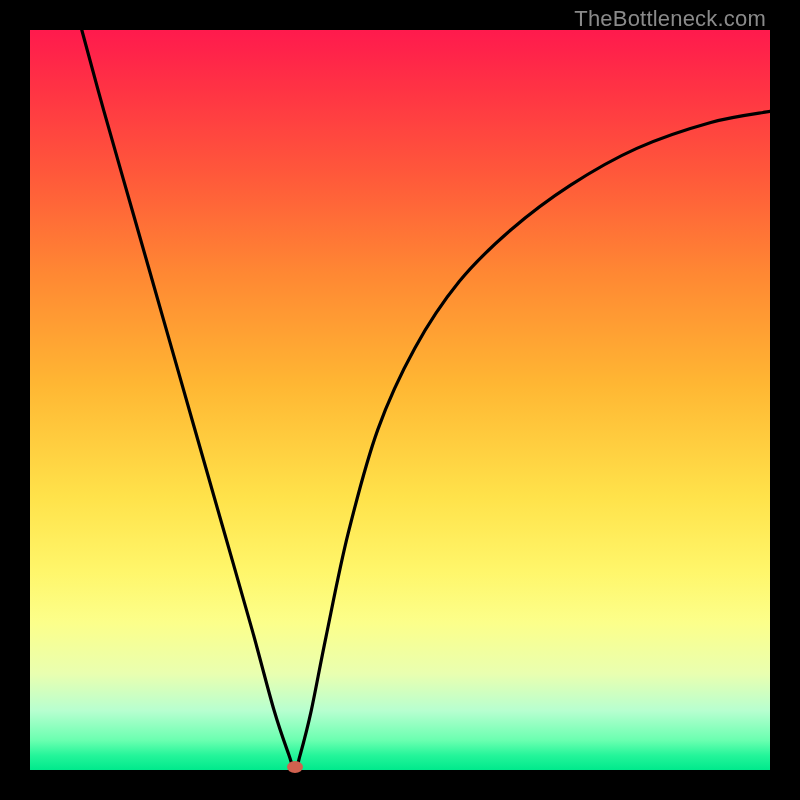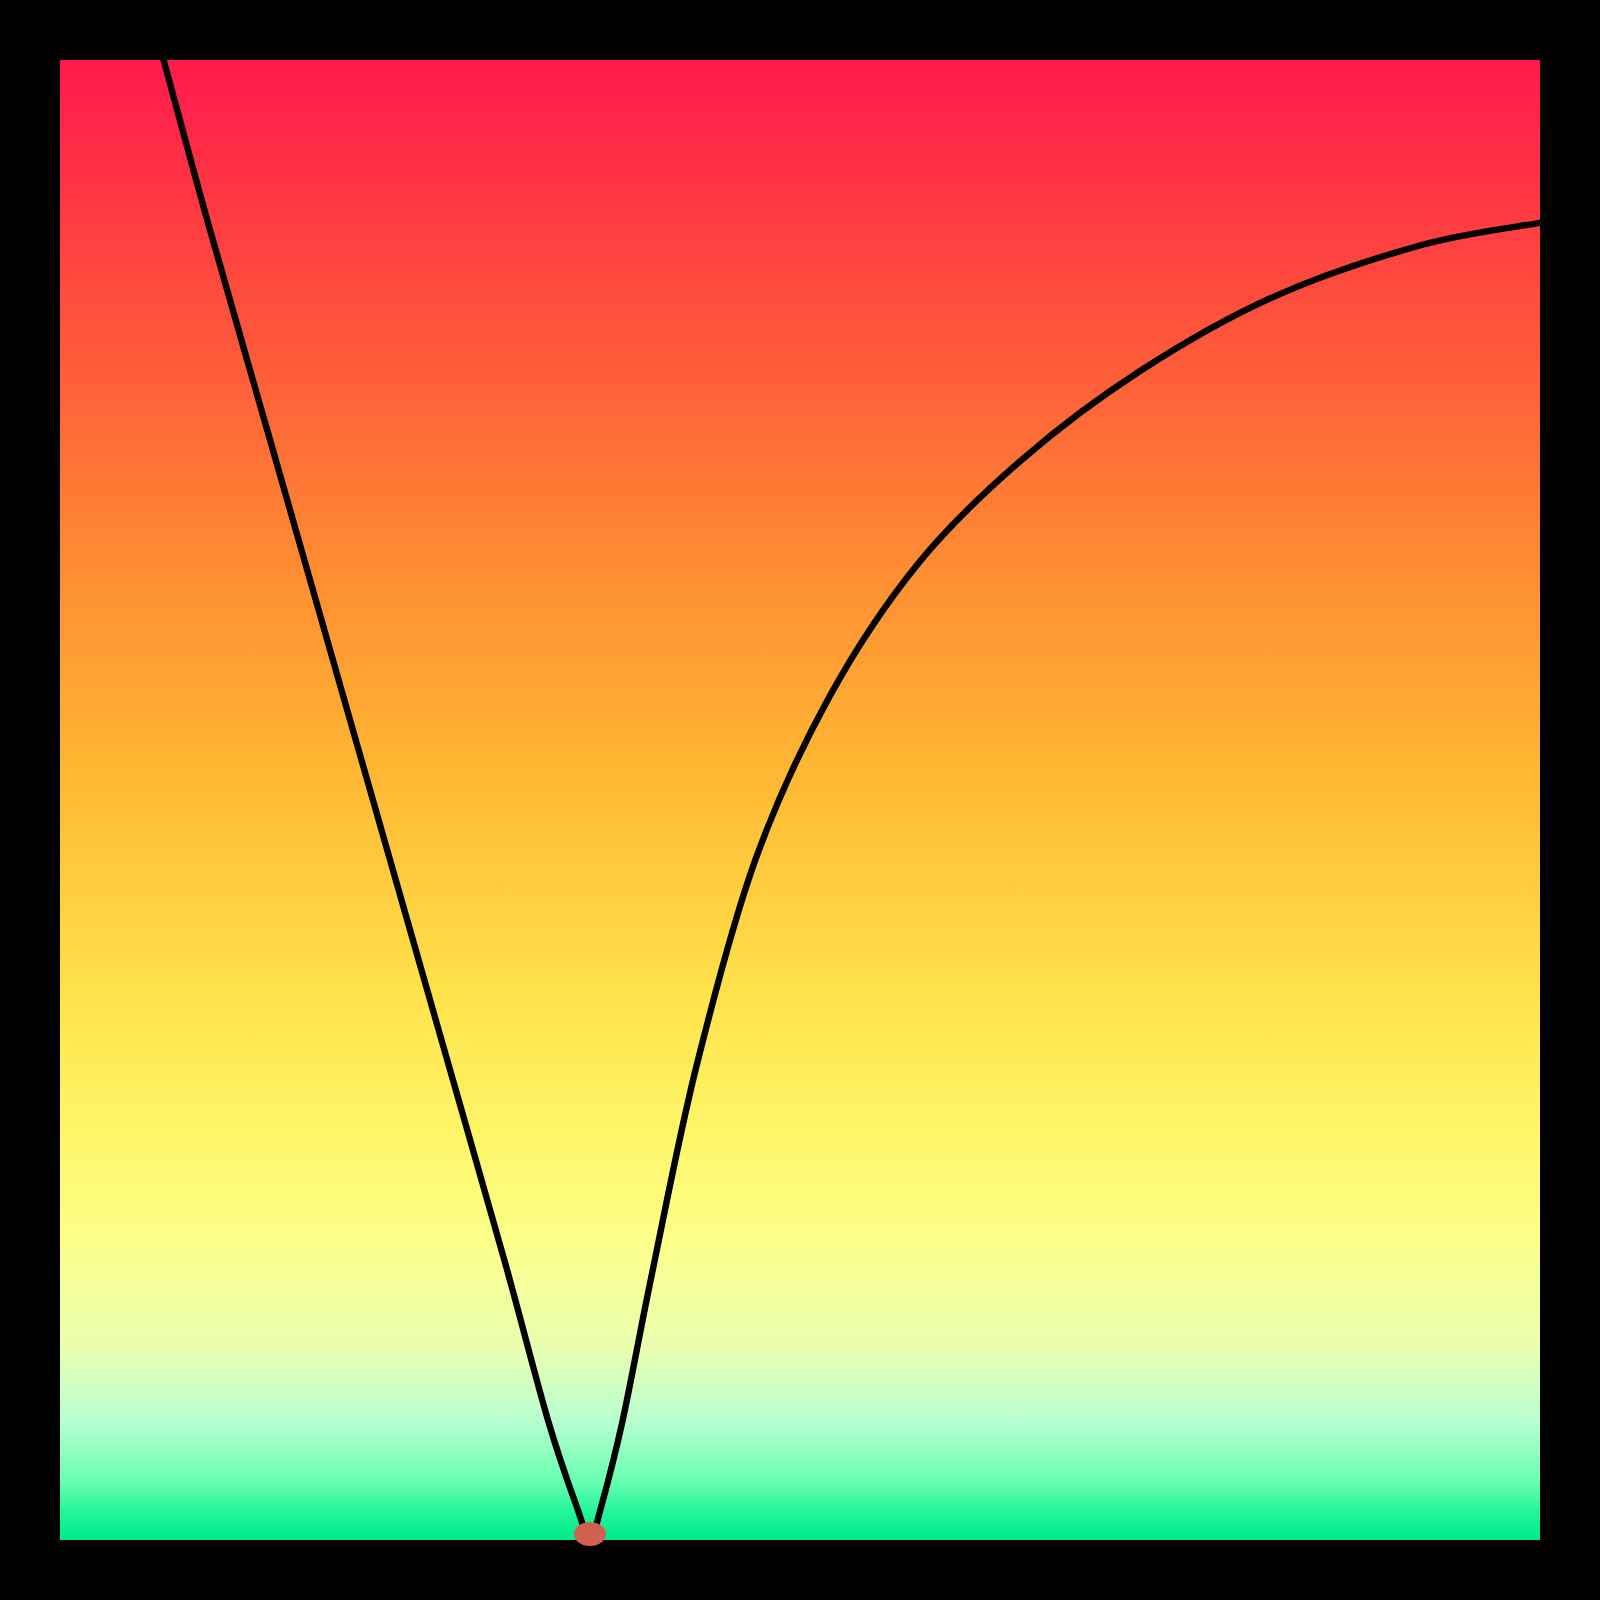--- a/index.html
+++ b/index.html
@@ -61,19 +61,20 @@
     height: 12px;
     border-radius: 50%;
     background: #d1614f;
     transform: translate(-50%, -50%);
   }
 </style>
 </head>
 <body>
 
 <div class="frame">
+  <div class="watermark">TheBottleneck.com</div>
   <div class="plot-area">
     <svg class="curve" viewBox="0 0 740 740" preserveAspectRatio="none">
       <path id="curve-path" fill="none" stroke="#000" stroke-width="3.2" stroke-linecap="round" stroke-linejoin="round" d="M 51.80 0.00 C 55.50 13.57, 65.37 50.57, 74.00 81.40 C 82.63 112.23, 93.73 150.47, 103.60 185.00 C 113.47 219.53, 123.33 254.07, 133.20 288.60 C 143.07 323.13, 152.93 357.67, 162.80 392.20 C 172.67 426.73, 182.53 461.27, 192.40 495.80 C 202.27 530.33, 213.37 568.57, 222.00 599.40 C 230.63 630.23, 238.03 659.83, 244.20 680.80 C 250.37 701.77, 255.55 715.33, 259.00 725.20 C 262.45 735.07, 263.07 740.00, 264.92 740.00 C 266.77 740.00, 267.39 735.07, 270.10 725.20 C 272.81 715.33, 276.88 700.53, 281.20 680.80 C 285.52 661.07, 289.83 636.40, 296.00 606.80 C 302.17 577.20, 309.57 537.73, 318.20 503.20 C 326.83 468.67, 336.70 430.43, 347.80 399.60 C 358.90 368.77, 371.23 342.87, 384.80 318.20 C 398.37 293.53, 413.17 271.33, 429.20 251.60 C 445.23 231.87, 462.50 215.83, 481.00 199.80 C 499.50 183.77, 519.23 168.97, 540.20 155.40 C 561.17 141.83, 583.37 128.88, 606.80 118.40 C 630.23 107.92, 658.60 98.67, 680.80 92.50 C 703.00 86.33, 730.13 83.25, 740.00 81.40"></path>
     </svg>
     <div class="marker" id="min-marker" style="left: 264.92px; top: 737px;"></div>
   </div>
 </div>
 
 </body></html>

